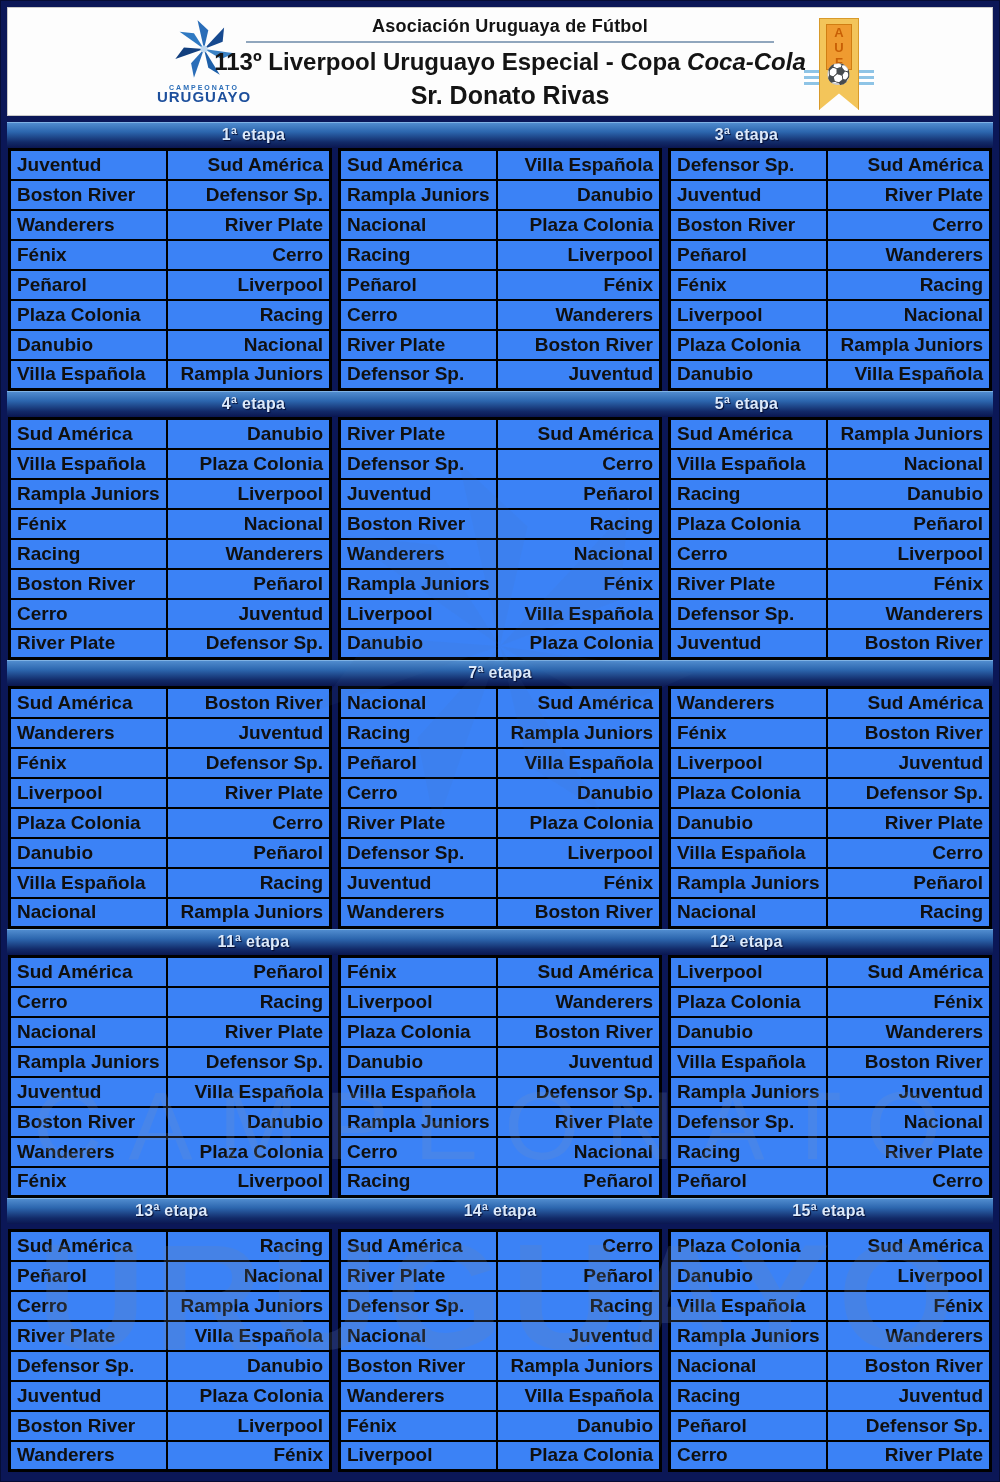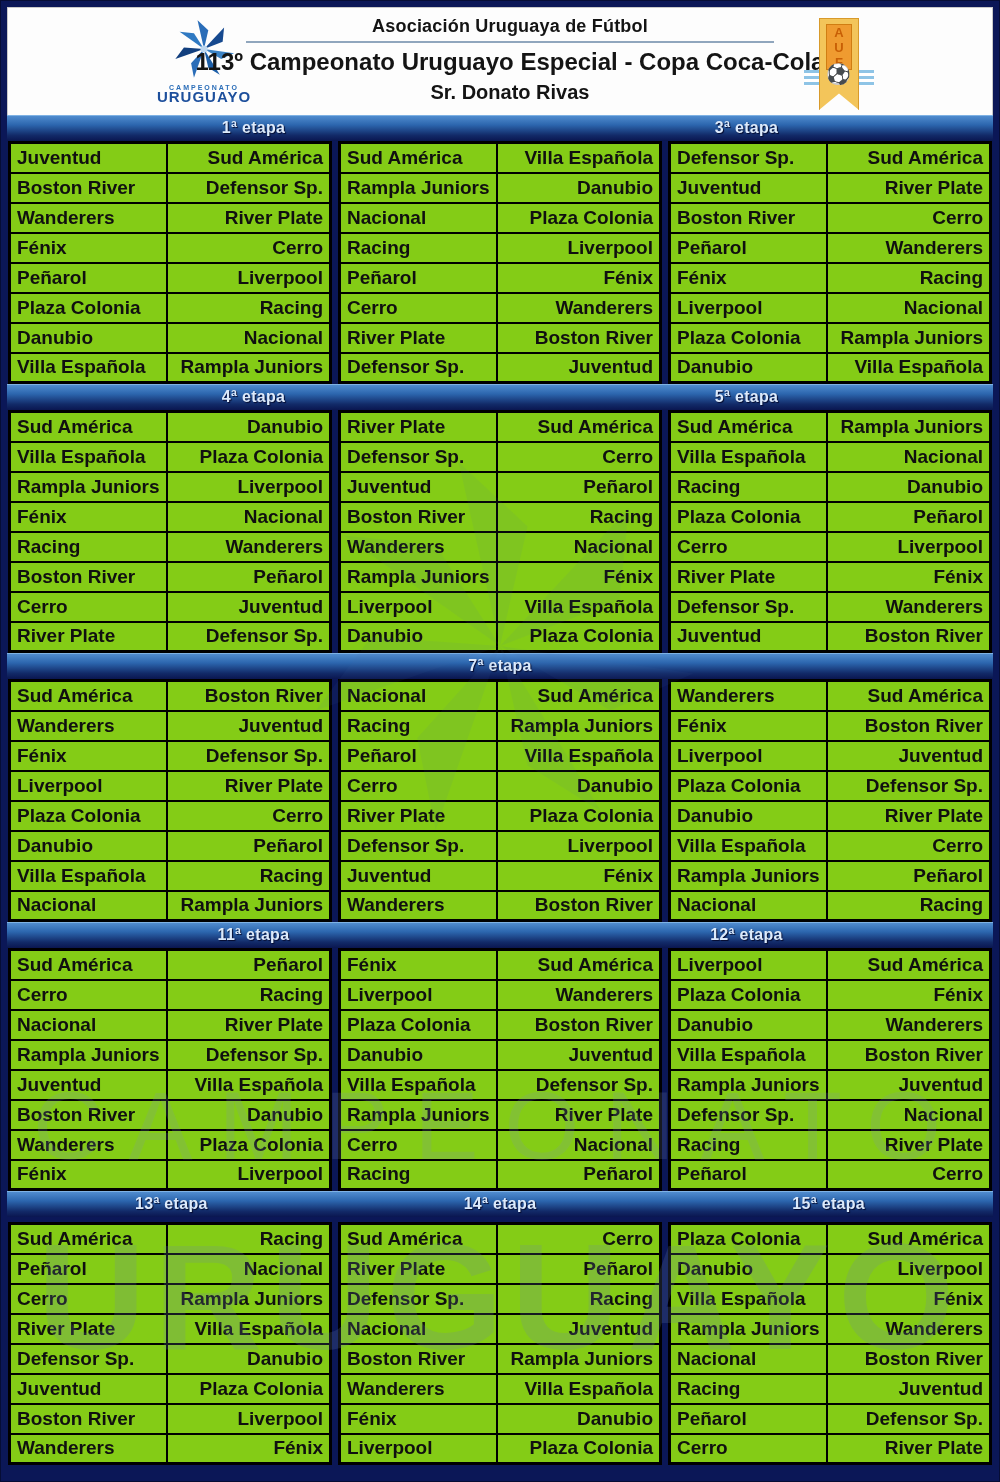--- a/index.html
+++ b/index.html
@@ -13,22 +13,22 @@
   #header{
     position:absolute;left:6px;top:6px;right:6px;height:109px;
     background:#fdfdfd;border:1px solid #c9c9c9;
   }
   .header-center{
     position:absolute;left:180px;right:160px;top:8px;text-align:center;color:#141414;
   }
   .org-line{font-size:18px;font-weight:600;letter-spacing:.2px;display:block;padding-bottom:4px;}
   .header-rule{width:82%;margin:0 auto;border-top:2px solid #90a6bd;}
   .title-line{display:block;font-size:24px;font-weight:700;margin-top:5px;}
-  .title-italic{}
-  .name-line{display:block;font-size:20px;font-weight:700;margin-top:5px;}
+  .title-italic{font-style:italic;}
+  .name-line{display:block;font-size:25px;font-weight:700;margin-top:5px;}
   
   #logo-left{position:absolute;left:136px;top:8px;width:120px;height:96px;text-align:center;}
   #logo-left svg{display:block;margin:0 auto;}
   .logo-small{font-size:7px;letter-spacing:2px;color:#2a6db8;font-weight:700;display:block;margin-top:2px;}
   .logo-big{font-size:15px;letter-spacing:1px;color:#1d4f9c;font-weight:800;display:block;line-height:12px;}
   
   #logo-right{position:absolute;right:118px;top:10px;width:70px;height:94px;}
   .auf-stripes{
     position:absolute;left:0;top:52px;width:70px;height:16px;
     background:repeating-linear-gradient(180deg,#8ec4e6 0 3px,#ffffff 3px 6px);
@@ -49,35 +49,35 @@
   .wm-star{position:absolute;left:50%;top:430px;transform:translateX(-50%);opacity:.07;}
   .wm-line1{
     position:absolute;left:0;right:0;top:1070px;text-align:center;
     font-size:96px;font-weight:400;letter-spacing:26px;color:#7e93b5;opacity:.18;
   }
   .wm-line2{
     position:absolute;left:0;right:0;top:1210px;text-align:center;
     font-size:150px;font-weight:800;letter-spacing:8px;color:#6d84ab;opacity:.20;
   }
   
-  #bands{position:absolute;left:6px;right:6px;top:114px;z-index:1;}
+  #bands{position:absolute;left:6px;right:6px;top:121px;z-index:1;}
   .band{margin-bottom:0;}
   .band-header{
     display:flex;height:26px;
     background:linear-gradient(180deg,#5490d2 0%,#2c66ae 38%,#122a68 78%,#0a1650 100%);
     box-shadow:inset 0 1px 0 #7fb2e4;
   }
   .band-header-cell{
     flex:1;text-align:center;font-size:16px;font-weight:700;color:#dcEAfb;
     line-height:26px;text-shadow:1px 1px 1px #050b2e;letter-spacing:.3px;
   }
   .band-tables{display:flex;gap:6px;padding:0 1px;margin-top:0;}
   .band-last .band-tables{margin-top:5px;}
   .fixture{
-    flex:1;border-collapse:collapse;background:#84cc16;
+    flex:1;border-collapse:collapse;background:#3b82f6;
     border:3px solid #000;table-layout:fixed;padding-left:32px;
   }
   .fixture td{
     height:30px;padding:0 6px;font-size:19px;font-weight:700;color:#101010;
     white-space:nowrap;overflow:hidden;border-bottom:2px solid #000;
   }
   .band-last .fixture td{height:30px;}
   .fixture tr:last-child td{border-bottom:none;}
   td.home{text-align:left;border-right:2px solid #000;width:49%;}
   td.away{text-align:right;width:51%;}
@@ -104,21 +104,21 @@
           </g>
         </svg>
       </span>
       <span class="logo-small">CAMPEONATO</span>
       <span class="logo-big">URUGUAYO</span>
     </div>
 
     <div class="header-center">
       <span class="org-line">Asociación Uruguaya de Fútbol</span>
       <div class="header-rule"></div>
-      <span class="title-line"><span>113º Campeonato Uruguayo Especial - Copa </span><span class="title-italic">Coca-Cola</span></span>
+      <span class="title-line"><span>113º Liverpool Uruguayo Especial - Copa </span><span class="title-italic">Coca-Cola</span></span>
       <span class="name-line">Sr. Donato Rivas</span>
     </div>
 
     <div id="logo-right">
       <div class="auf-stripes"></div>
       <div class="auf-ribbon"></div>
       <div class="auf-box">
         <span class="auf-letters">A</span>
         <span class="auf-letters">U</span>
         <span class="auf-letters">F</span>

